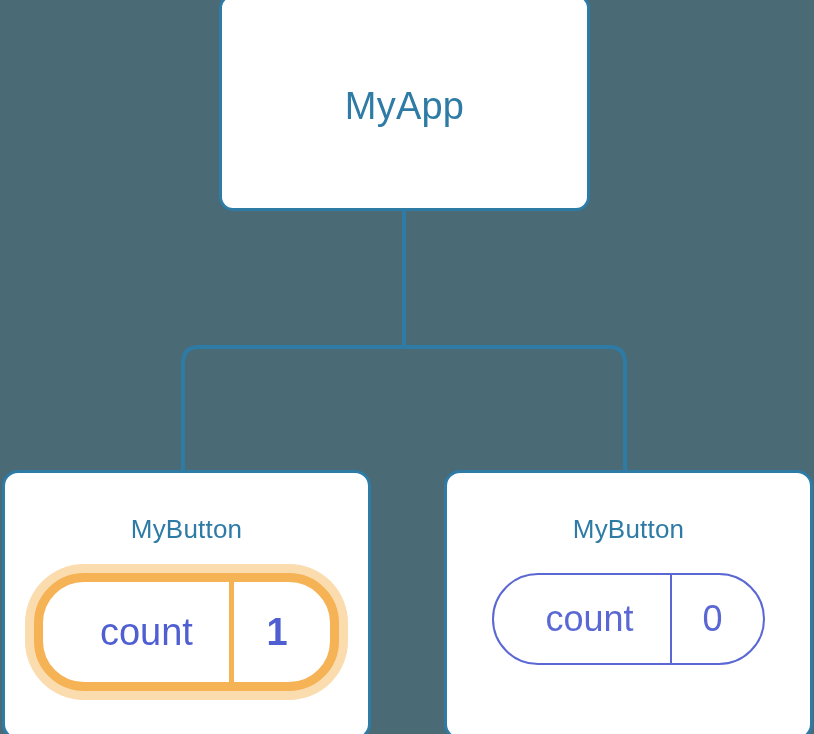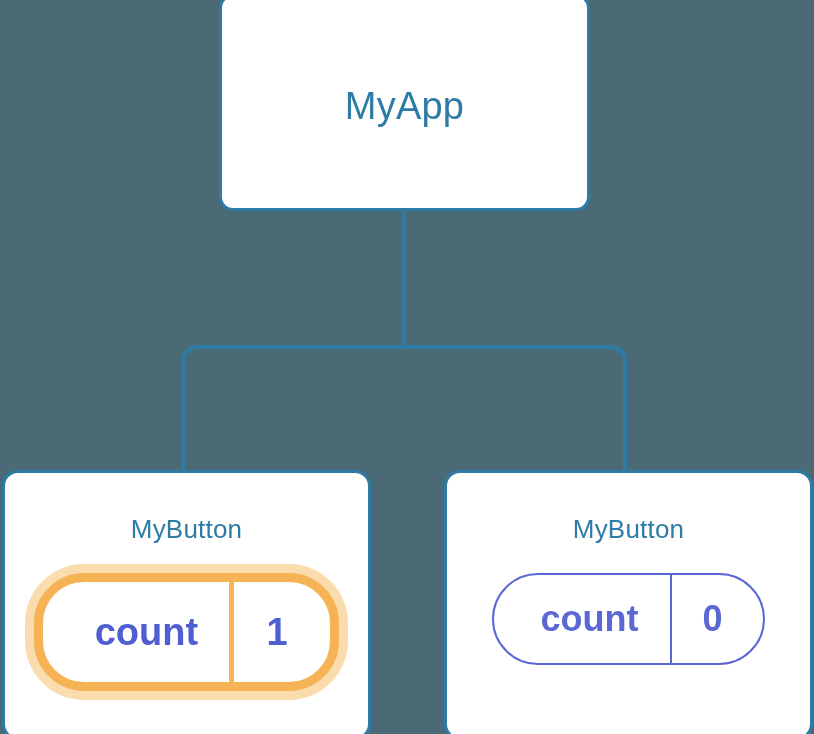--- a/index.html
+++ b/index.html
@@ -104,21 +104,21 @@
     background: #ffffff;
     box-sizing: border-box;
   }
   .pill .pill-key,
   .pill .pill-val {
     display: flex;
     align-items: center;
     justify-content: center;
     color: #5b68d4;
     font-size: 36px;
-    font-weight: 700;
+    font-weight: 400;
     box-sizing: border-box;
   }
   .pill .pill-key {
     padding: 0 30px 0 44px;
     min-width: 176px;
   }
   .pill .pill-val {
     padding: 0 40px 0 30px;
     min-width: 90px;
     border-left: 2px solid #5b68d4;

